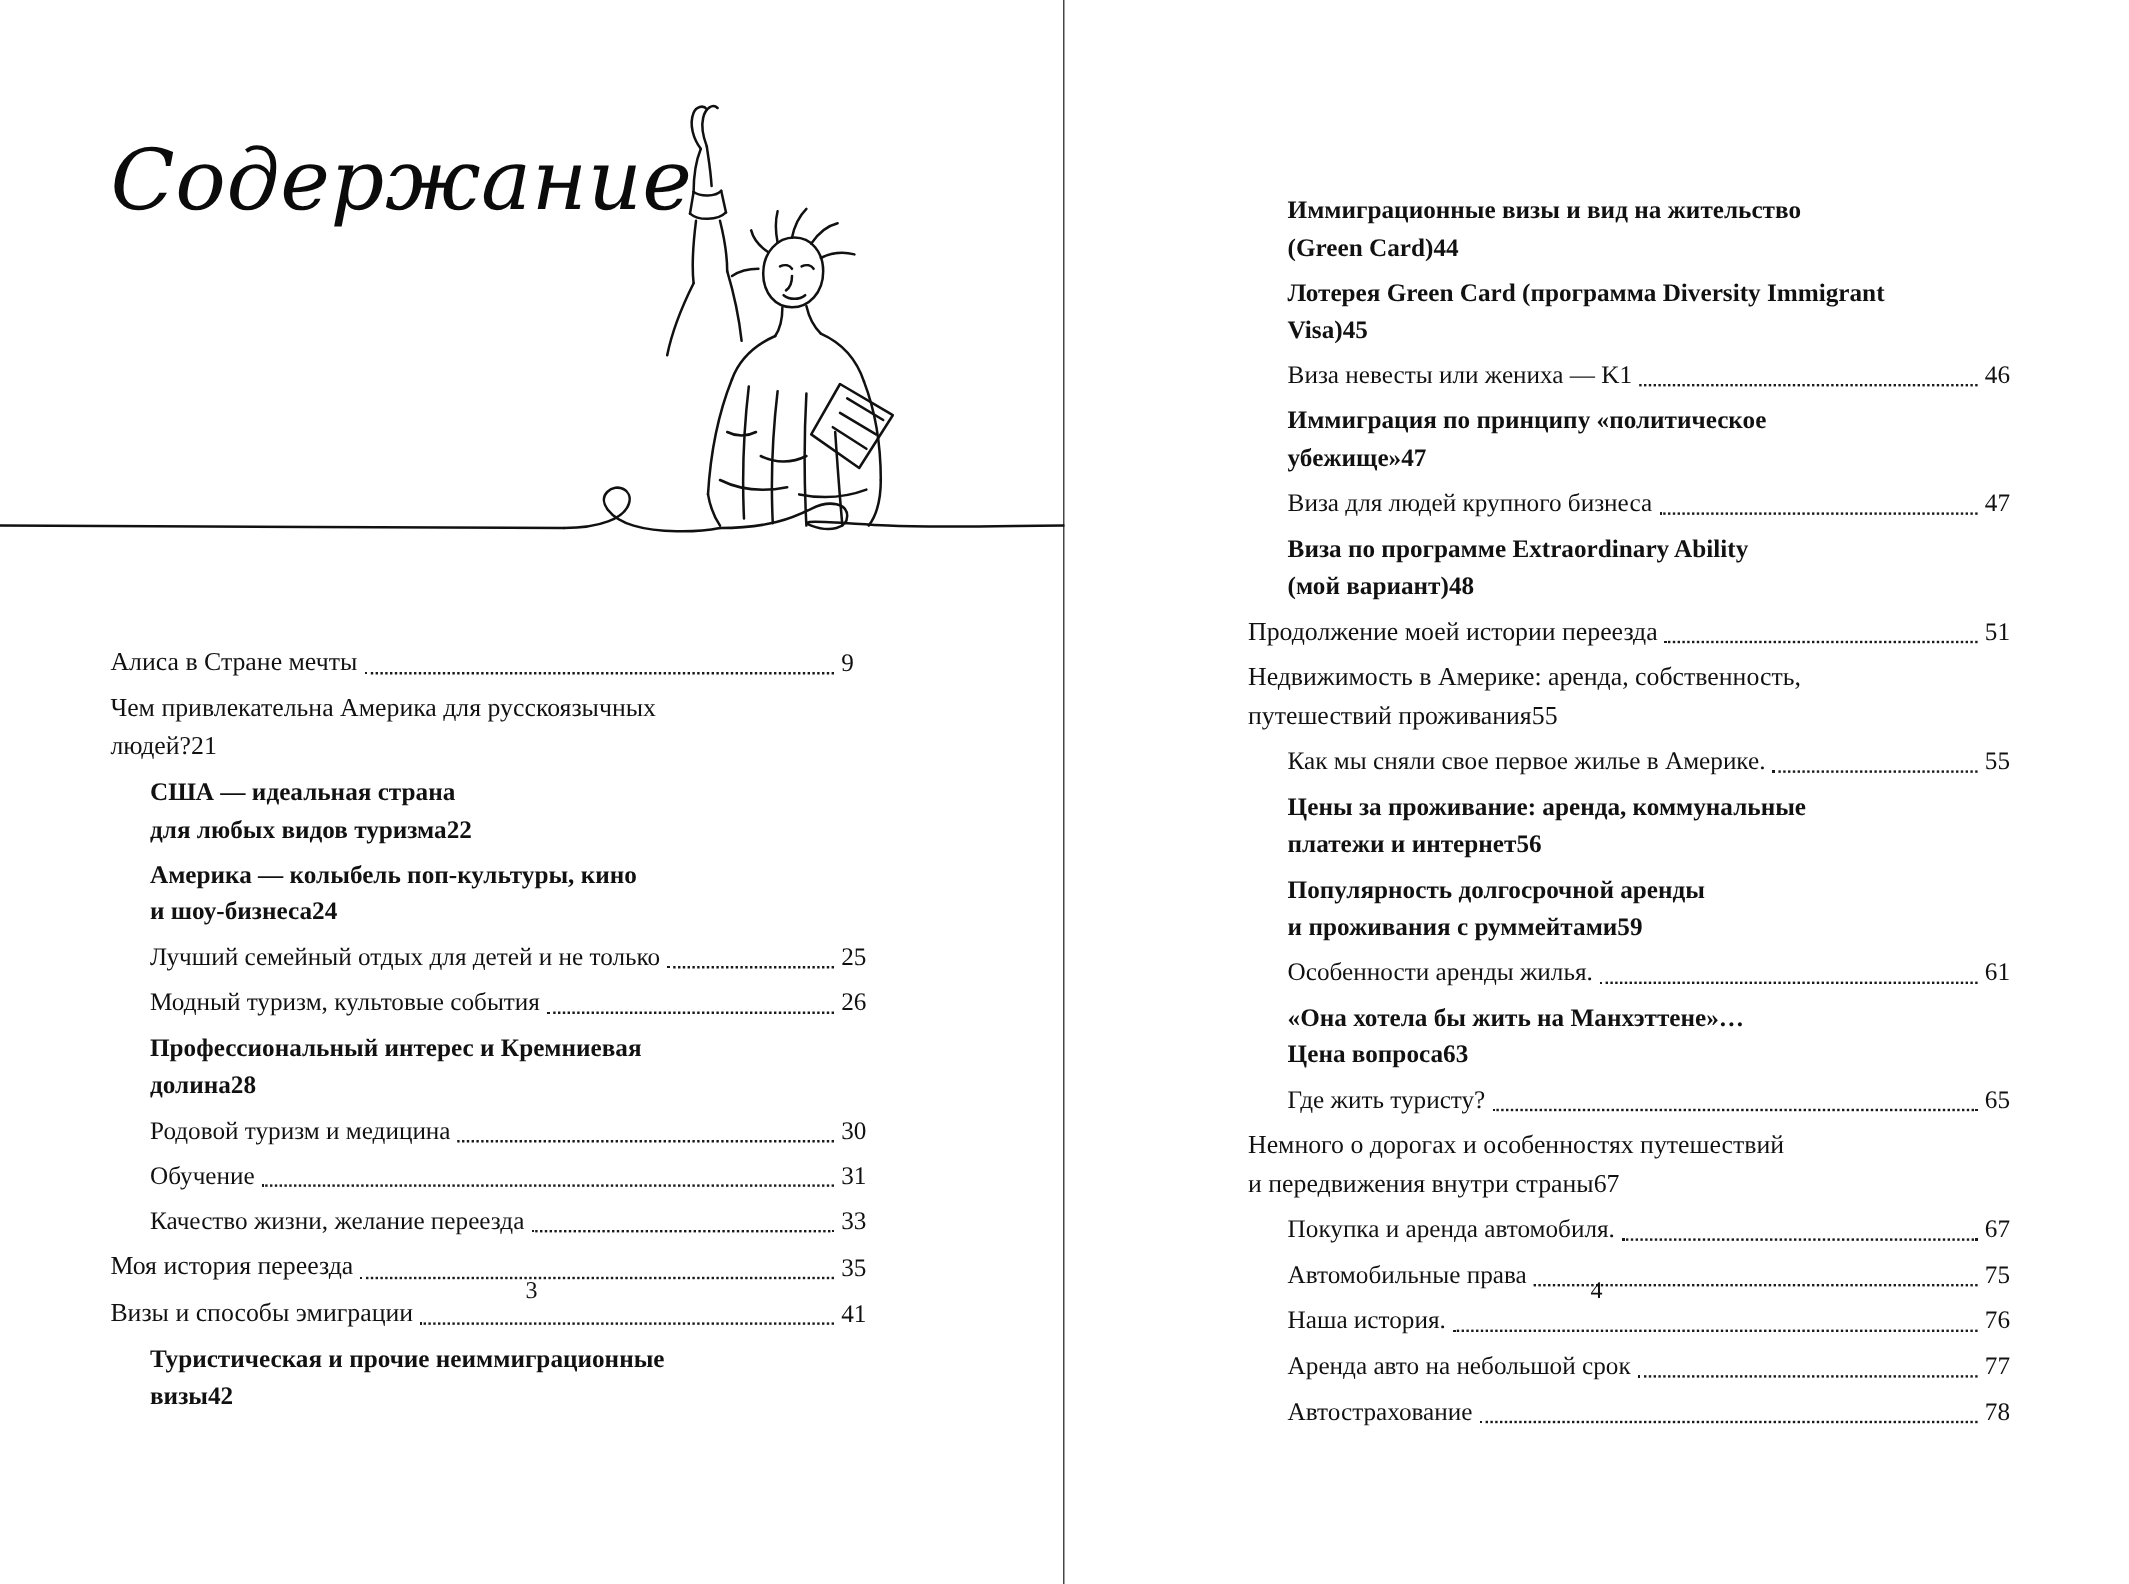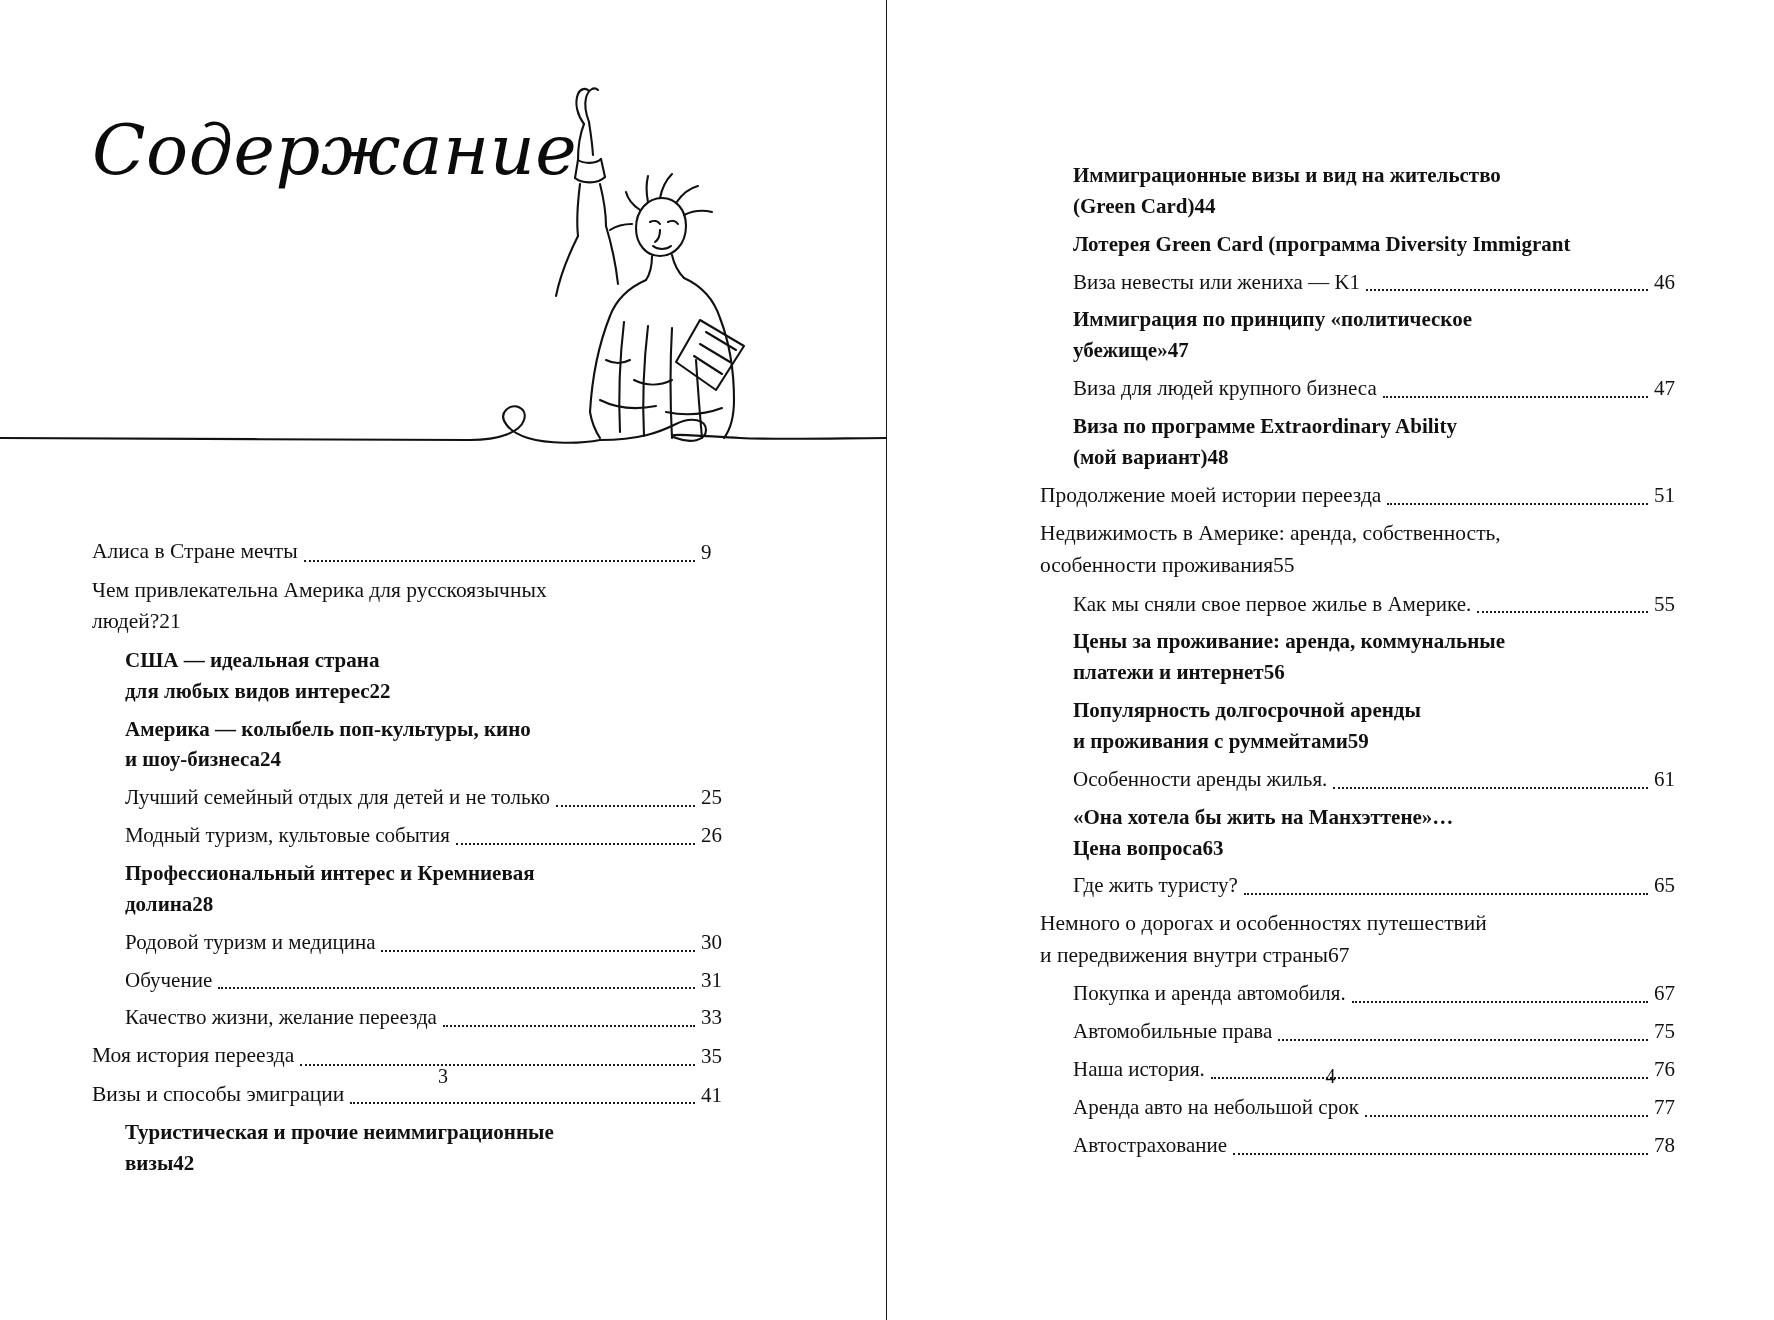--- a/index.html
+++ b/index.html
@@ -216,21 +216,21 @@
           <span class="line2row">
             <span class="txt">людей?</span>
             <span class="leader"></span>
             <span class="pg">21</span>
           </span>
         </div>
 
         <div class="entry-multi lvl2">
           <span class="line1">США — идеальная страна</span>
           <span class="line2row">
-            <span class="txt">для любых видов интерес</span>
+            <span class="txt">для любых видов туризма</span>
             <span class="leader"></span>
             <span class="pg">22</span>
           </span>
         </div>
 
         <div class="entry-multi lvl2">
           <span class="line1">Америка — колыбель поп-культуры, кино</span>
           <span class="line2row">
             <span class="txt">и шоу-бизнеса</span>
             <span class="leader"></span>
@@ -310,20 +310,25 @@
           <span class="line1">Иммиграционные визы и вид на жительство</span>
           <span class="line2row">
             <span class="txt">(Green Card)</span>
             <span class="leader"></span>
             <span class="pg">44</span>
           </span>
         </div>
 
         <div class="entry-multi lvl2">
           <span class="line1">Лотерея Green Card (программа Diversity Immigrant</span>
+          <span class="line2row">
+            <span class="txt">Visa)</span>
+            <span class="leader"></span>
+            <span class="pg">45</span>
+          </span>
         </div>
 
         <div class="entry lvl2">
           <span class="txt">Виза невесты или жениха — K1</span>
           <span class="leader"></span>
           <span class="pg">46</span>
         </div>
 
         <div class="entry-multi lvl2">
           <span class="line1">Иммиграция по принципу «политическое</span>
@@ -351,21 +356,21 @@
 
         <div class="entry">
           <span class="txt">Продолжение моей истории переезда</span>
           <span class="leader"></span>
           <span class="pg">51</span>
         </div>
 
         <div class="entry-multi">
           <span class="line1">Недвижимость в Америке: аренда, собственность,</span>
           <span class="line2row">
-            <span class="txt">особенности проживания</span>
+            <span class="txt">путешествий проживания</span>
             <span class="leader"></span>
             <span class="pg">55</span>
           </span>
         </div>
 
         <div class="entry lvl2">
           <span class="txt">Как мы сняли свое первое жилье в Америке.</span>
           <span class="leader"></span>
           <span class="pg">55</span>
         </div>

